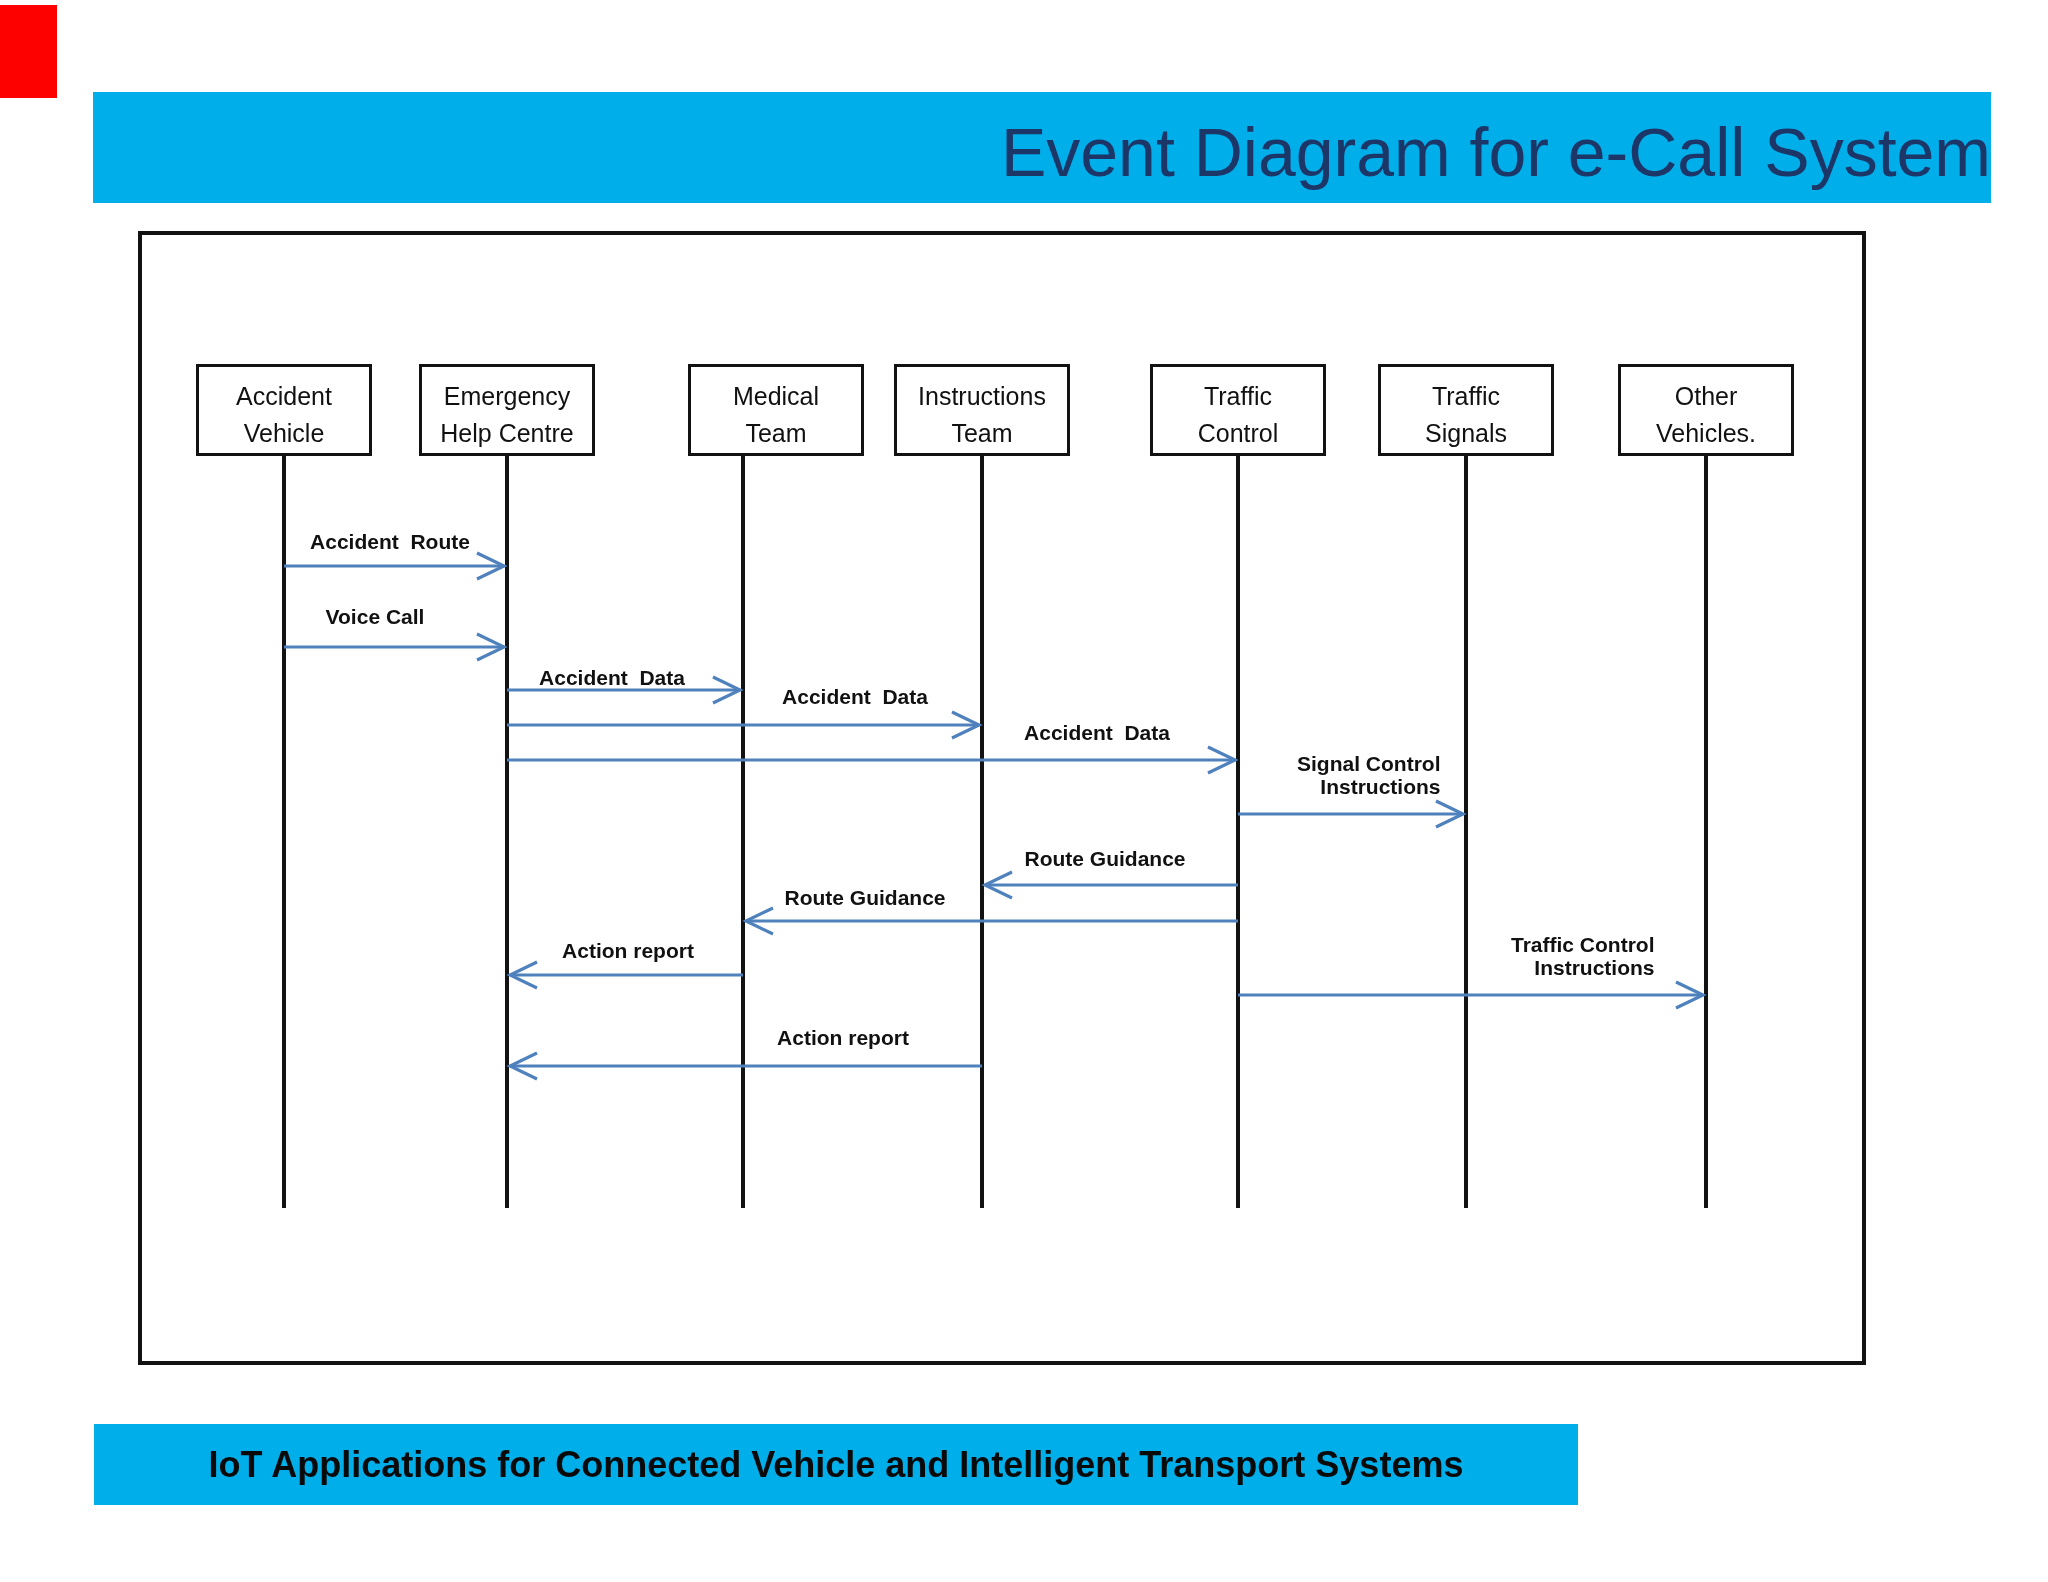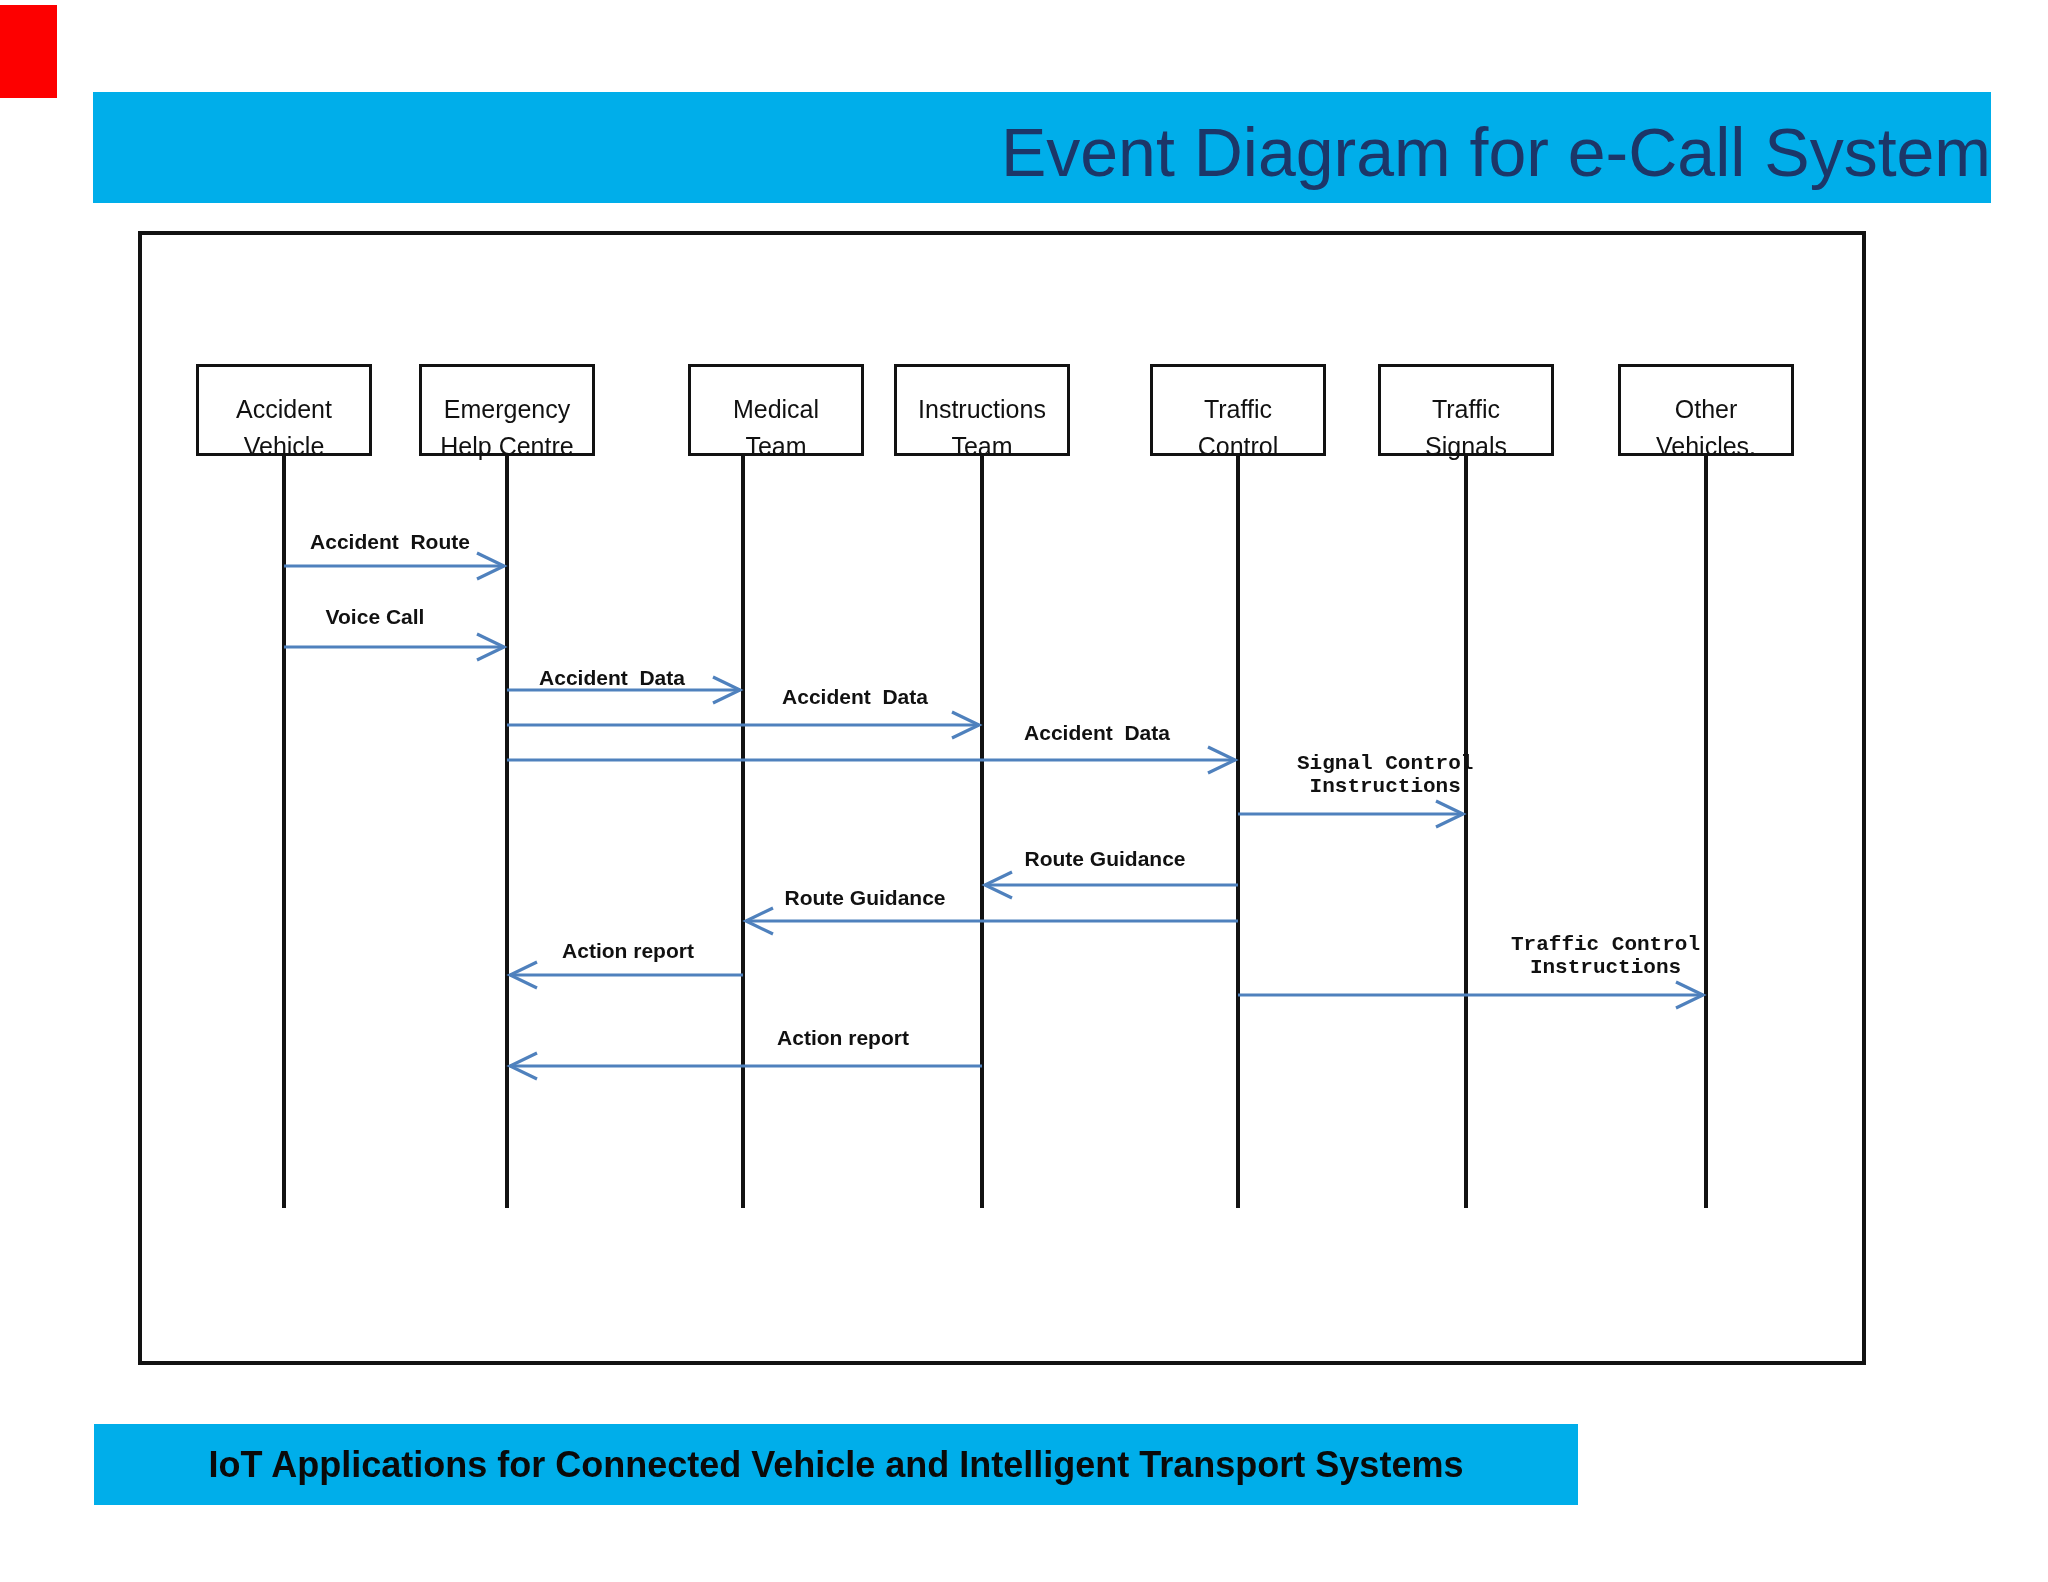--- a/index.html
+++ b/index.html
@@ -7,26 +7,26 @@
         font-family:"Liberation Sans",sans-serif;overflow:hidden;}
   .red-marker{position:absolute;left:0;top:5px;width:57px;height:93px;background:#fd0000;}
   .title-bar{position:absolute;left:93px;top:92px;width:1898px;height:111px;
              background:#00aeea;text-align:right;}
   .title-bar .title-text{display:inline-block;line-height:121px;font-size:68px;
              color:#1c3668;letter-spacing:0px;}
   .frame{position:absolute;left:138px;top:231px;width:1728px;height:1134px;
          border:4px solid #121212;background:#ffffff;box-sizing:border-box;}
   .actor{position:absolute;top:364px;width:176px;height:92px;border:3px solid #121212;
          background:#ffffff;box-sizing:border-box;text-align:center;z-index:3;}
-  .actor .lbl{font-size:25px;line-height:37px;padding-top:24px;color:#111111;white-space:pre-line;}
+  .actor .lbl{font-size:25px;line-height:37px;padding-top:11px;color:#111111;white-space:pre-line;}
   .lifeline{position:absolute;top:456px;height:752px;width:4px;background:#121212;z-index:1;}
   .msg-label{position:absolute;font-weight:bold;font-size:21px;color:#111111;
              white-space:pre;line-height:23px;z-index:4;}
   .msg-label.center{transform:translate(-50%,-50%);text-align:center;}
-  .msg-label.left{transform:translateY(-50%);text-align:center;font-family:Liberation Mono, monospace;}
+  .msg-label.left{transform:translateY(-50%);text-align:right;}
   svg.msg{position:absolute;overflow:visible;z-index:2;}
   .footer-bar{position:absolute;left:94px;top:1424px;width:1484px;height:81px;
               background:#00aeea;text-align:center;}
   .footer-bar .footer-text{display:inline-block;line-height:81px;font-weight:bold;
               font-size:36px;color:#0a0a0a;}
 </style>
 </head>
 <body>
 
 <div class="page" id="page">

